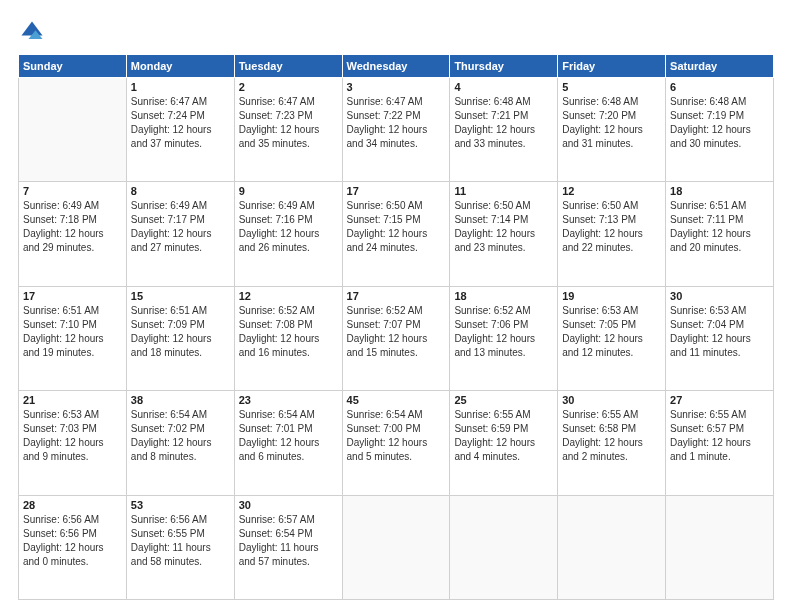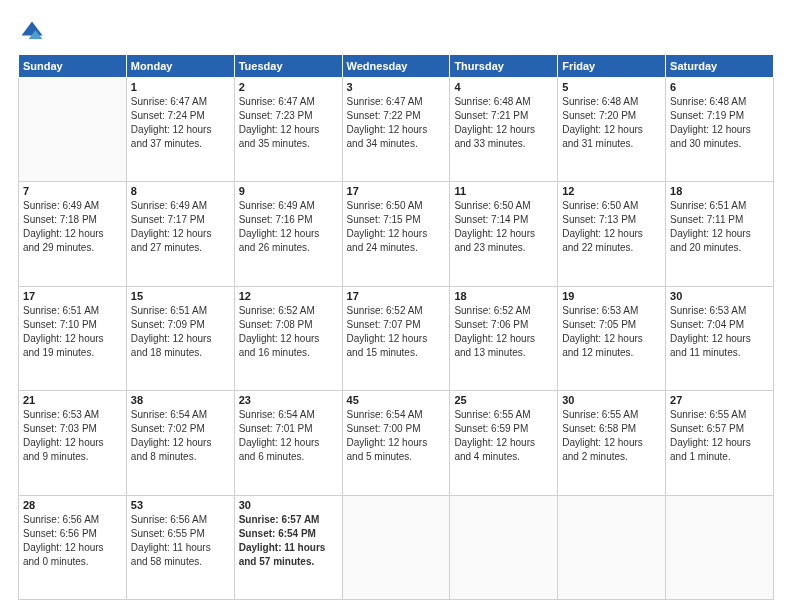--- a/index.html
+++ b/index.html
@@ -333,21 +333,21 @@
           </td>
           <td>
             <span class="day-num">53</span>
             <div class="day-info" style="white-space: pre-line;">Sunrise: 6:56 AM
 Sunset: 6:55 PM
 Daylight: 11 hours
 and 58 minutes.</div>
           </td>
           <td>
             <span class="day-num">30</span>
-            <div class="day-info" style="white-space: pre-line; font-weight: bold;">Sunrise: 6:57 AM
+            <div class="day-info" style="white-space: pre-line;">Sunrise: 6:57 AM
 Sunset: 6:54 PM
 Daylight: 11 hours
 and 57 minutes.</div>
           </td>
           <td class="empty"></td>
           <td class="empty"></td>
           <td class="empty"></td>
           <td class="empty"></td>
         </tr>
       </tbody>

